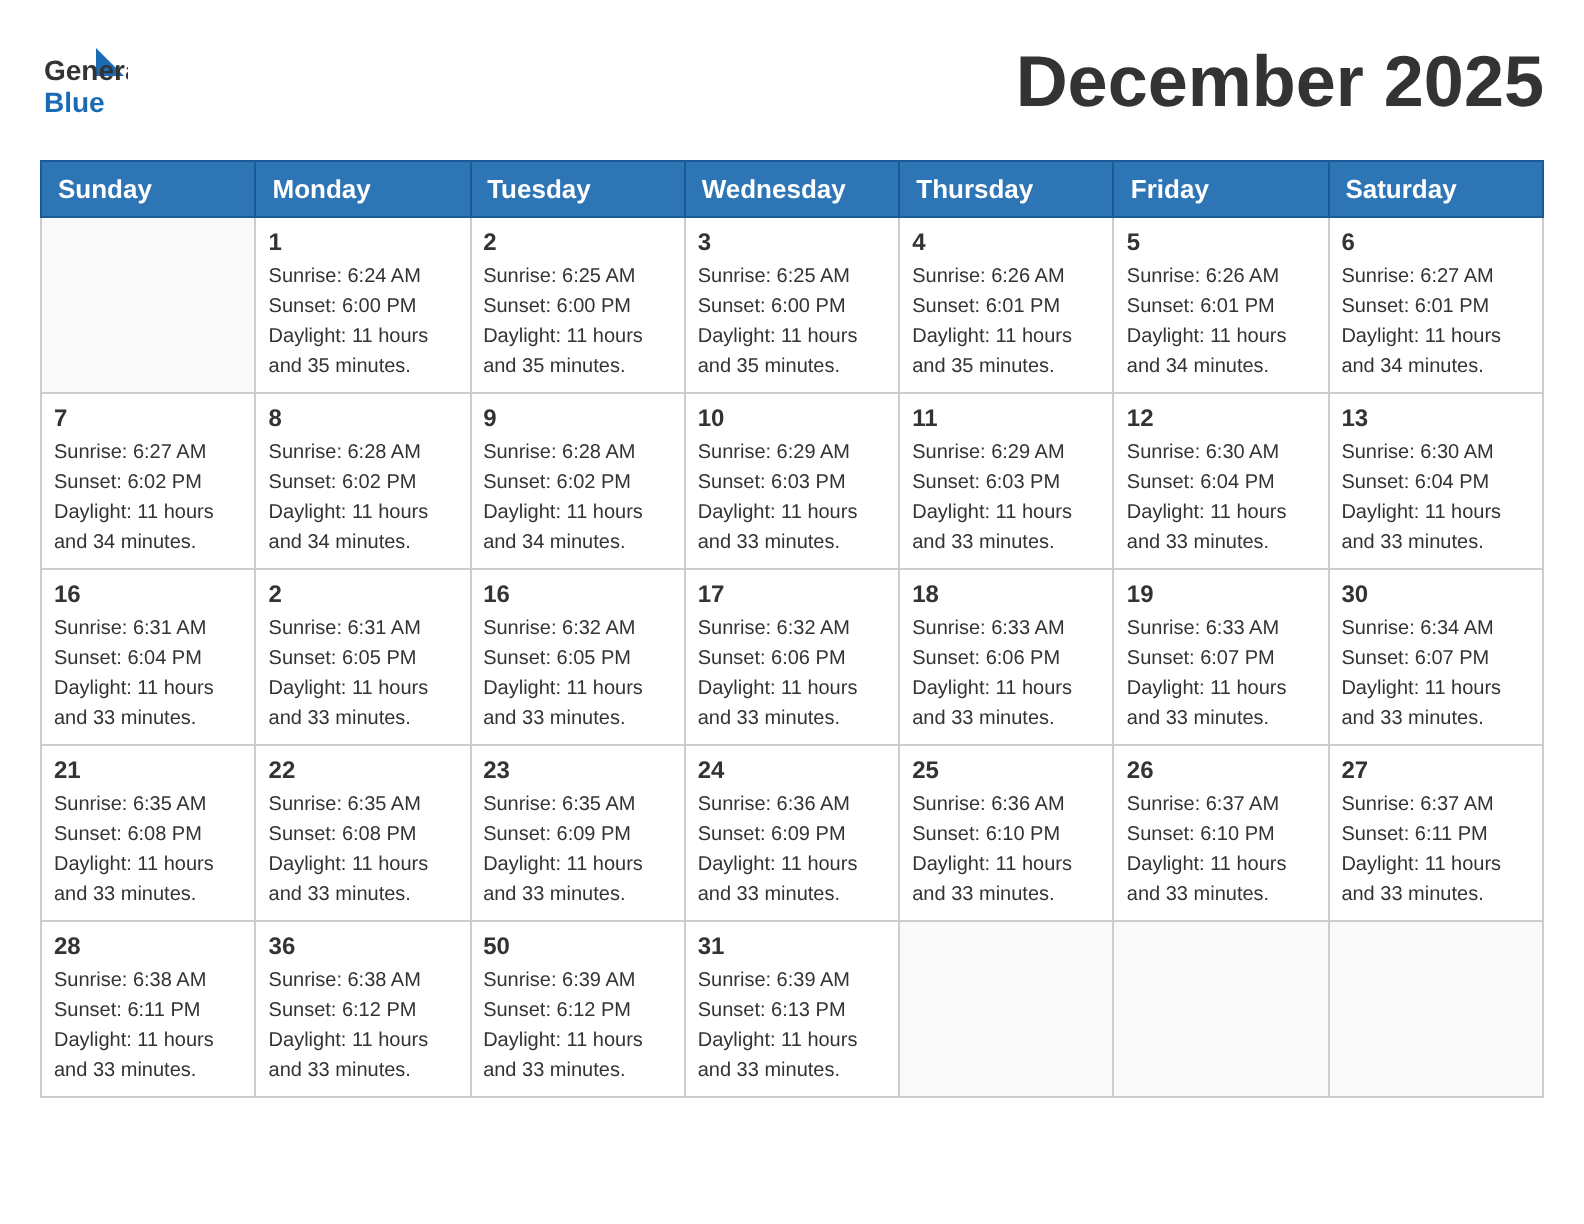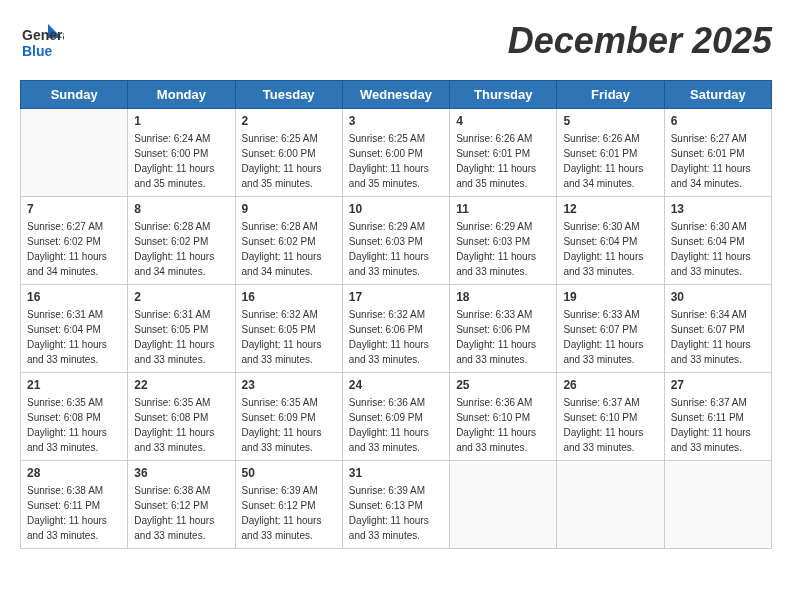--- a/index.html
+++ b/index.html
@@ -15,40 +15,39 @@
       justify-content: space-between;
       align-items: flex-start;
       margin-bottom: 16px;
     }
     .logo {
       display: flex;
       align-items: center;
     }
     .title-area {
       text-align: left;
-      font-style: italic;
     }
     .month-title {
       font-size: 36px;
       font-weight: bold;
       color: #333;
     }
     .location-title {
       font-size: 16px;
       color: #555;
     }
     .calendar {
       width: 100%;
       border-collapse: collapse;
       border: 1px solid #ccc;
     }
     .calendar th {
       background-color: #2e75b6;
       color: #fff;
-      text-align: center;
+      text-align: left;
       padding: 6px 8px;
       font-size: 13px;
       border: 1px solid #1a5a96;
     }
     .calendar td {
       vertical-align: top;
       padding: 5px 6px;
       border: 1px solid #ccc;
       font-size: 10.5px;
       color: #333;

